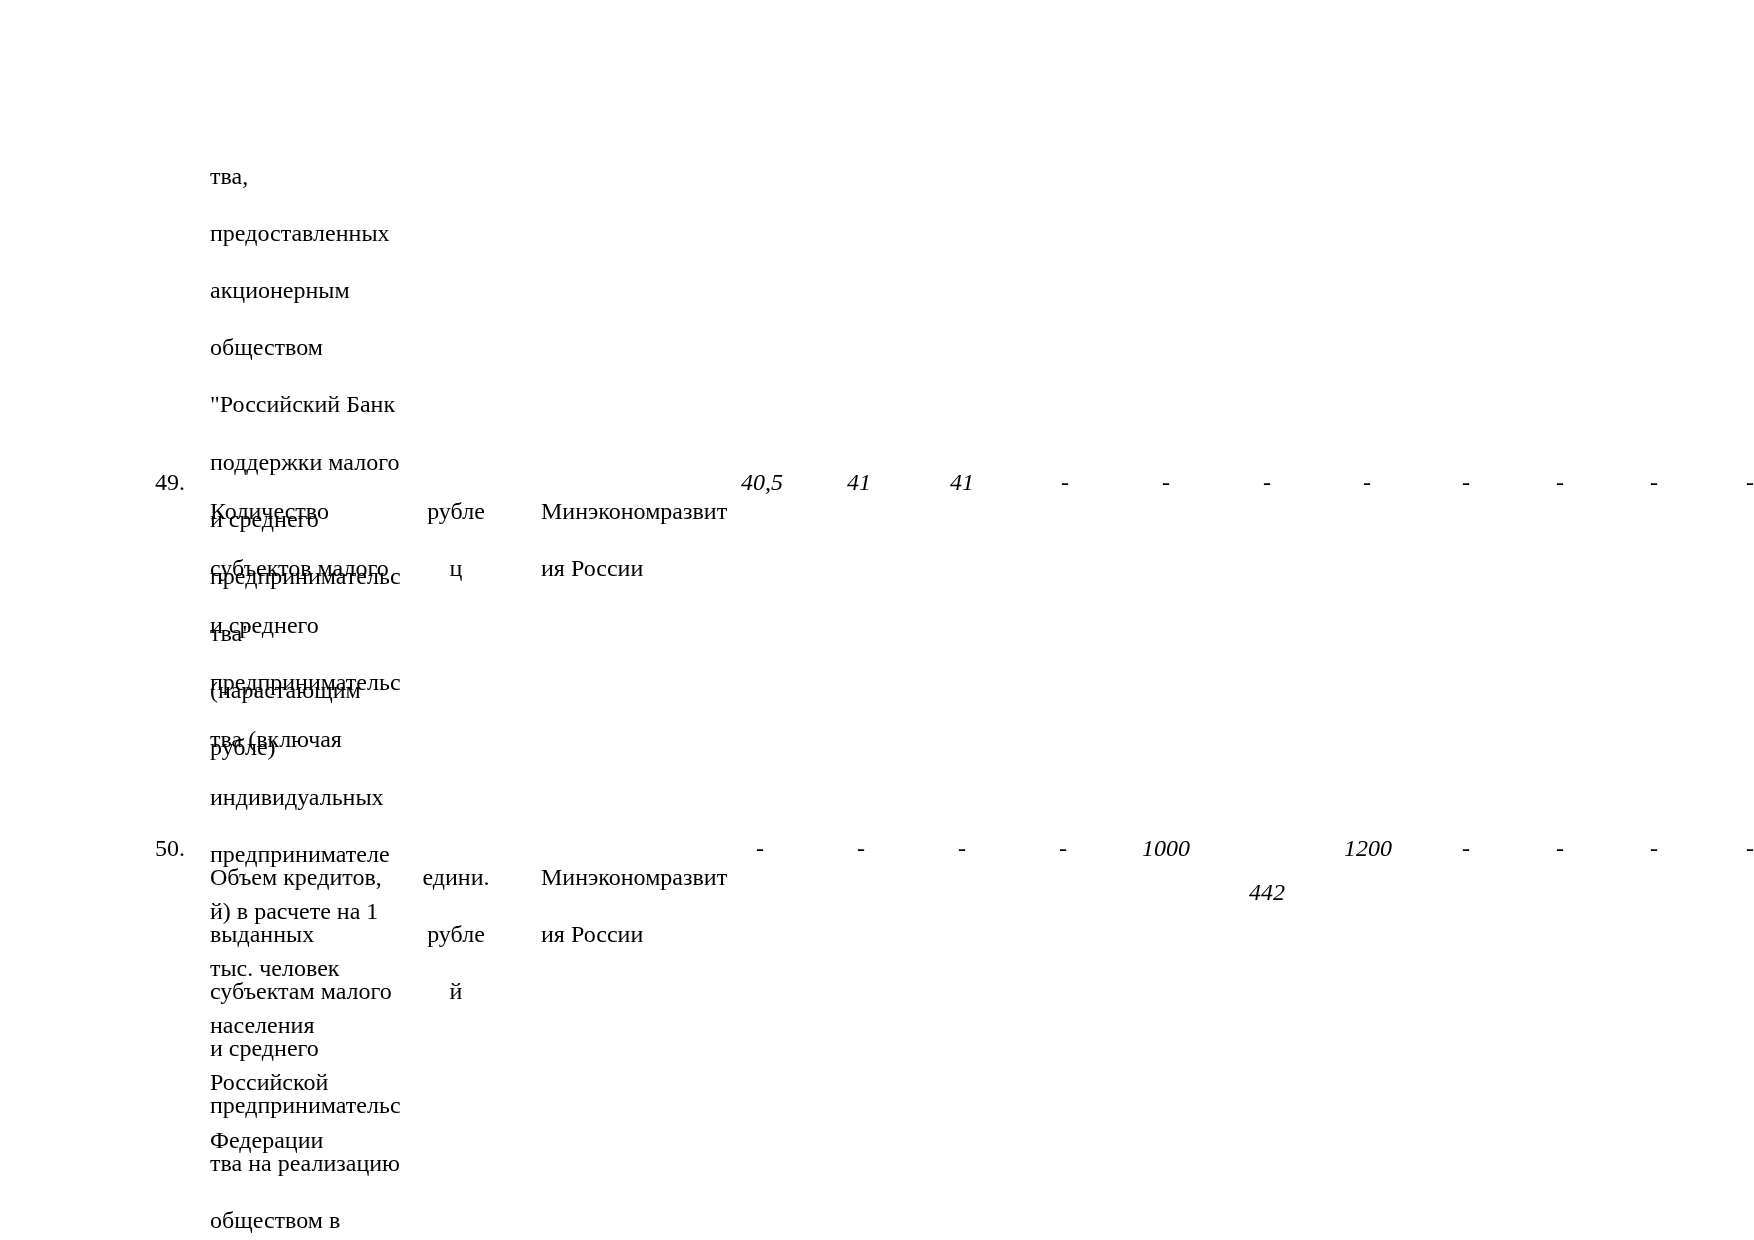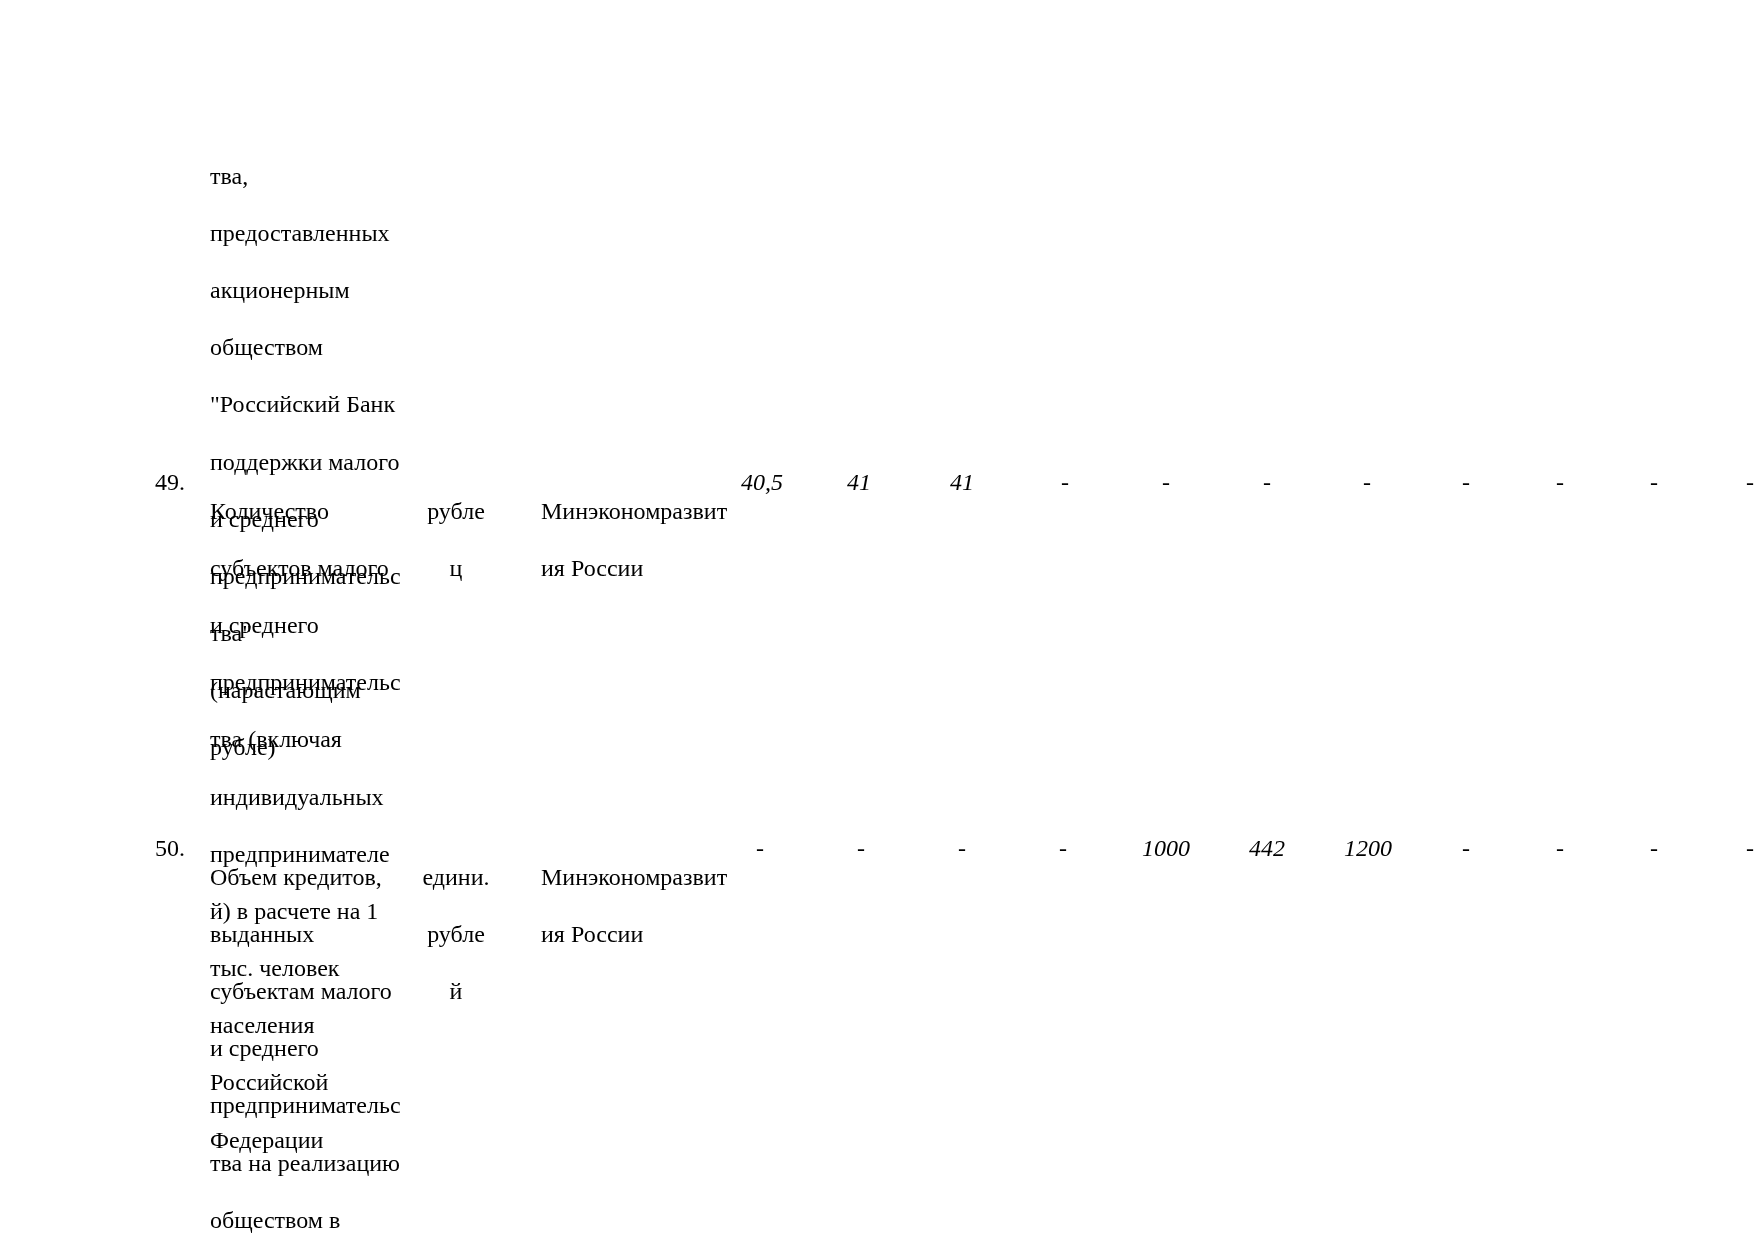--- a/index.html
+++ b/index.html
@@ -98,21 +98,21 @@
     </div>
     <div class="cell c-resp">
       <span class="line">Минэкономразвит</span>
       <span class="line">ия России</span>
     </div>
     <div class="num-cell" style="left:710px;">-</div>
     <div class="num-cell" style="left:811px;">-</div>
     <div class="num-cell" style="left:912px;">-</div>
     <div class="num-cell" style="left:1013px;">-</div>
     <div class="num-cell" style="left:1116px;">1000</div>
-    <div class="num-cell" style="left:1217px;">442</div>
+    <div class="num-cell" style="left:1217px;margin-top:44px;">442</div>
     <div class="num-cell" style="left:1318px;">1200</div>
     <div class="num-cell" style="left:1416px;">-</div>
     <div class="num-cell" style="left:1510px;">-</div>
     <div class="num-cell" style="left:1604px;">-</div>
     <div class="num-cell" style="left:1700px;">-</div>
   </div>
 
 </div>
 
 </body></html>

